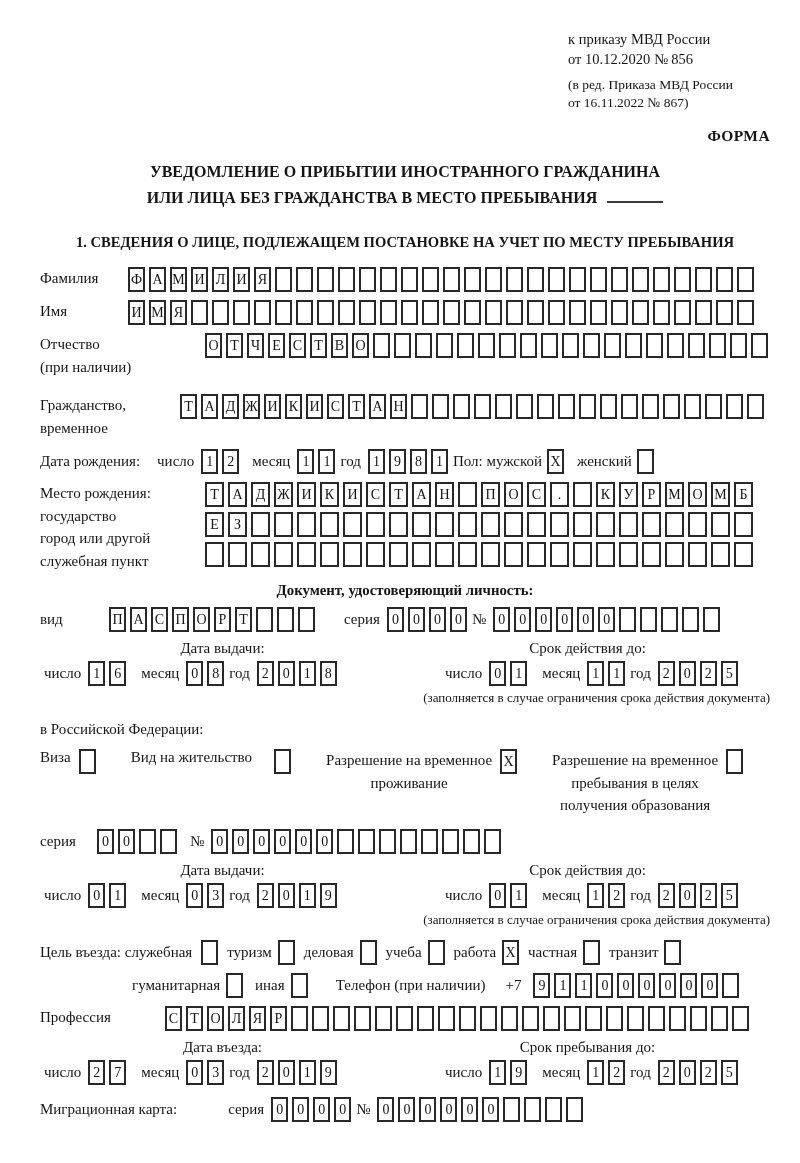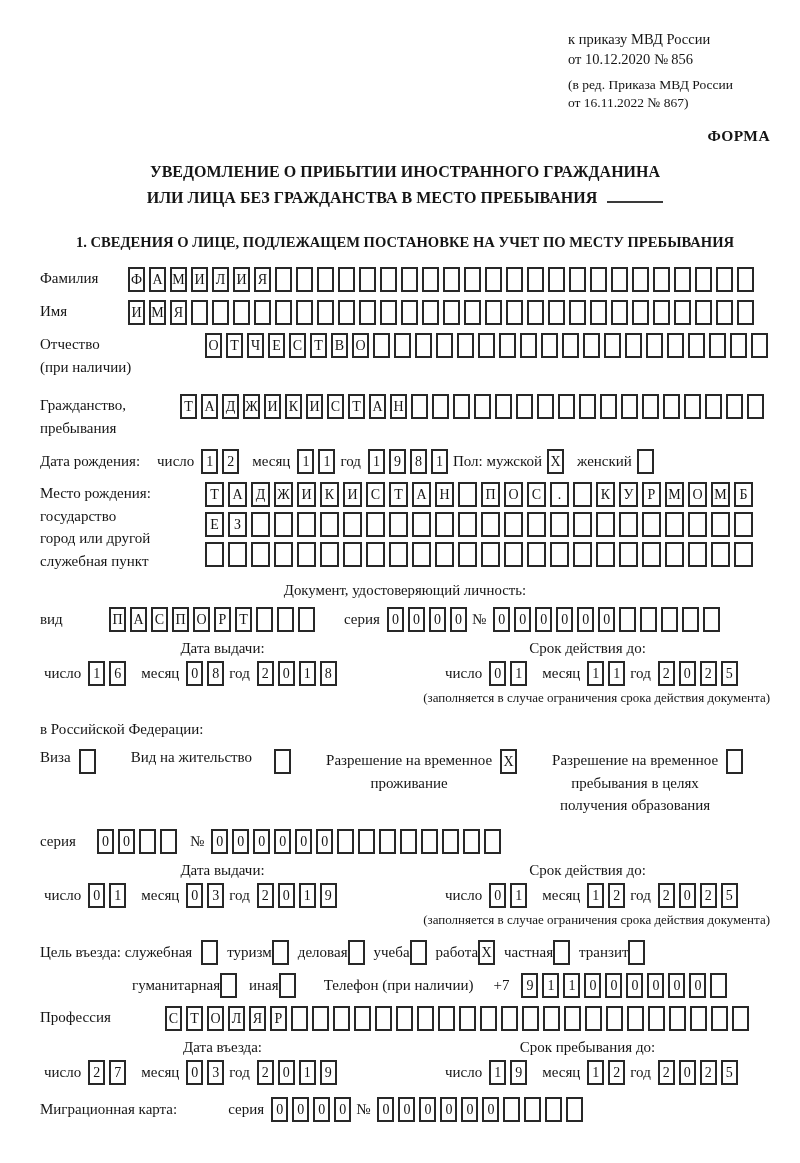--- a/index.html
+++ b/index.html
@@ -13,29 +13,29 @@
   .uline{display:inline-block;width:56px;border-bottom:2px solid #3a3a3a;height:13px;margin-left:10px}
   .sect{font-weight:bold;font-size:14.6px;margin-top:24px;text-align:center;white-space:nowrap}
   .row{display:flex;align-items:flex-start;margin-top:8px}
   .lblcol{flex:none;line-height:1.5}
   .cells{display:flex;flex-wrap:nowrap;gap:4px}
   .cell{flex:none;width:17px;height:25px;border:2px solid #282828;text-align:center;line-height:21px;font-size:14px}
   .wide .cell{width:19px}
   .stack{display:flex;flex-direction:column;gap:5px}
   .dg{display:flex;align-items:center;gap:5px}
   .dg .t{margin-right:2px}
-  .center-b{font-weight:normal;text-align:center;margin-top:10px;font-size:14.8px}
+  .center-b{font-weight:bold;text-align:center;margin-top:10px;font-size:14.8px}
   .twocol{display:flex;margin-top:8px}
   .col-l{width:365px}
   .col-r{flex:1}
   .colhead{text-align:center;margin-bottom:4px}
   .note{font-size:13px;text-align:right;margin-top:4px}
   .cbitem{display:flex;align-items:flex-start;gap:8px}
   .cbl-c{text-align:center;line-height:1.5}
-  .opt{display:flex;align-items:center;}
+  .opt{display:flex;align-items:center;gap:6px}
 </style>
 </head>
 <body>
 
 <div class="page">
 
   <div class="annex">
     <div>к приказу МВД России</div>
     <div>от 10.12.2020 № 856</div>
   </div>
@@ -156,21 +156,21 @@
         <span class="cell"></span>
         <span class="cell"></span>
         <span class="cell"></span>
         <span class="cell"></span>
       </div>
   </div>
 
   <div class="row" style="margin-top:16px">
     <div class="lblcol" style="width:140px">
       <div>Гражданство,</div>
-      <div>пребывания</div>
+      <div>временное</div>
     </div>
     <div class="cells">
         <span class="cell">Т</span>
         <span class="cell">А</span>
         <span class="cell">Д</span>
         <span class="cell">Ж</span>
         <span class="cell">И</span>
         <span class="cell">К</span>
         <span class="cell">И</span>
         <span class="cell">С</span>

